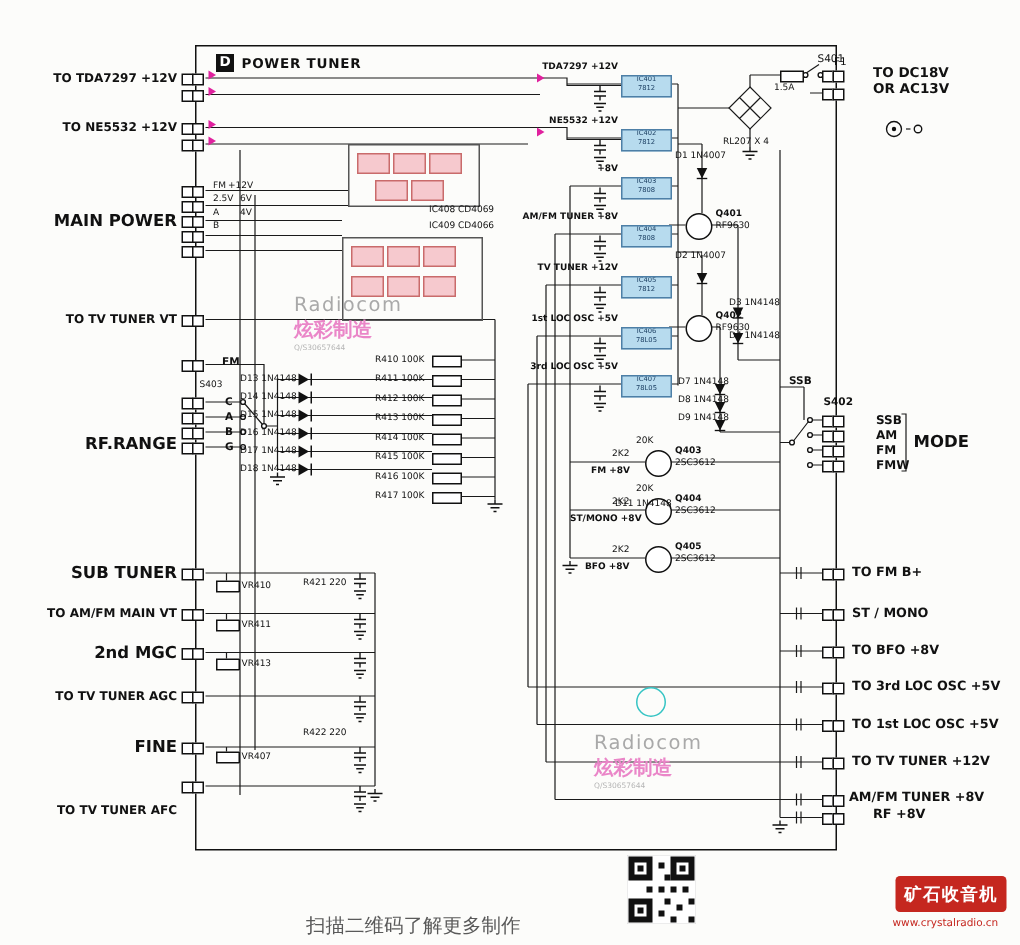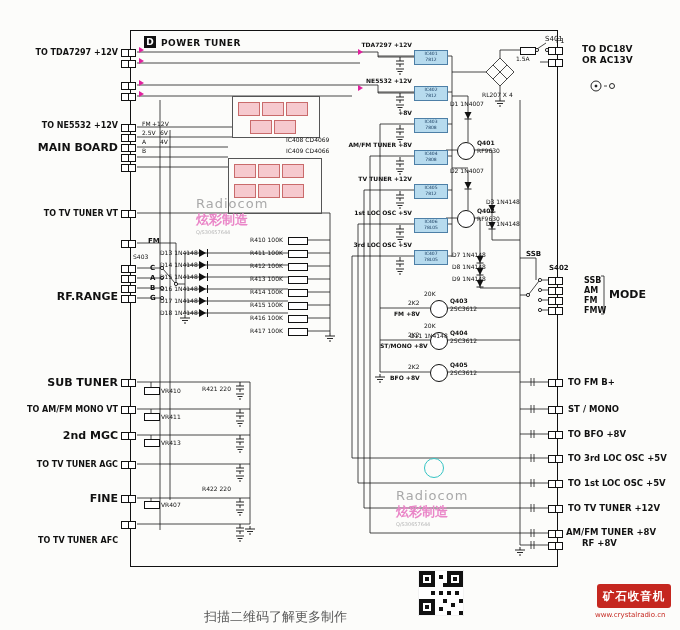--- a/index.html
+++ b/index.html
@@ -303,26 +303,26 @@
     <div class="abs pin" style="left: 555px; top: 455px;"></div>
     <div class="abs pin" style="left: 548px; top: 480px;"></div>
     <div class="abs pin" style="left: 555px; top: 480px;"></div>
     <div class="abs pin" style="left: 548px; top: 505px;"></div>
     <div class="abs pin" style="left: 555px; top: 505px;"></div>
     <div class="abs pin" style="left: 548px; top: 530px;"></div>
     <div class="abs pin" style="left: 555px; top: 530px;"></div>
     <div class="abs pin" style="left: 548px; top: 542px;"></div>
     <div class="abs pin" style="left: 555px; top: 542px;"></div>
     <div class="abs llabel" style="top: 52px;">TO TDA7297 +12V</div>
-    <div class="abs llabel" style="top: 85px; margin-top: 40px;">TO NE5532 +12V</div>
-    <div class="abs llabel big" style="top: 147px;">MAIN BOARD</div>
+    <div class="abs llabel" style="top: 85px;">TO NE5532 +12V</div>
+    <div class="abs llabel big" style="top: 147px;">MAIN POWER</div>
     <div class="abs llabel" style="top: 213px;">TO TV TUNER VT</div>
     <div class="abs llabel big" style="top: 296px;">RF.RANGE</div>
     <div class="abs llabel big" style="top: 382px;">SUB TUNER</div>
-    <div class="abs llabel" style="top: 409px;">TO AM/FM MONO VT</div>
+    <div class="abs llabel" style="top: 409px;">TO AM/FM MAIN VT</div>
     <div class="abs llabel big" style="top: 435px;">2nd MGC</div>
     <div class="abs llabel" style="top: 464px;">TO TV TUNER AGC</div>
     <div class="abs llabel big" style="top: 498px;">FINE</div>
     <div class="abs llabel" style="top: 540px;">TO TV TUNER AFC</div>
     <div class="abs rlabel" style="top: 382px;">TO FM B+</div>
     <div class="abs rlabel" style="top: 409px;">ST / MONO</div>
     <div class="abs rlabel" style="top: 434px;">TO BFO +8V</div>
     <div class="abs rlabel" style="top: 458px;">TO 3rd LOC OSC +5V</div>
     <div class="abs rlabel" style="top: 483px;">TO 1st LOC OSC +5V</div>
     <div class="abs rlabel" style="top: 508px;">TO TV TUNER +12V</div>

